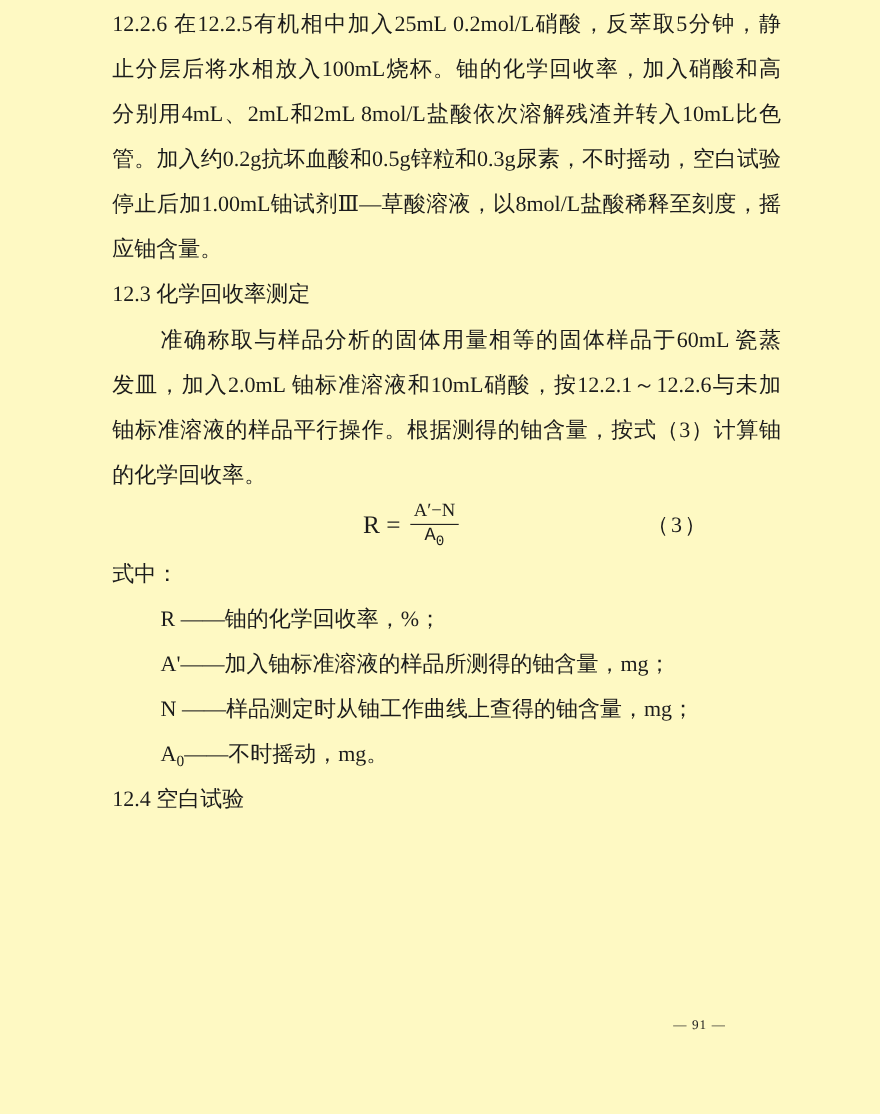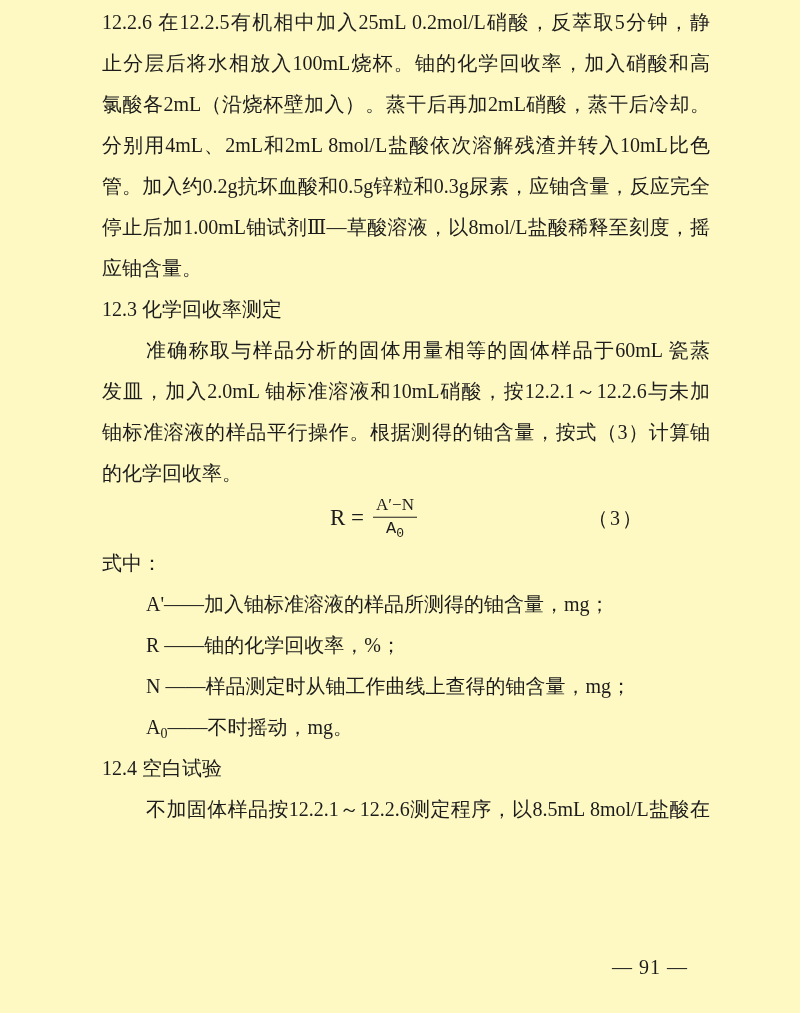--- a/index.html
+++ b/index.html
@@ -72,36 +72,34 @@
     transform: translateY(-50%);
     font-size: 20px;
     letter-spacing: 2px;
   }
   .page-number {
     position: absolute;
     left: 612px;
     top: 918px;
     height: 26px;
     line-height: 26px;
-    font-size: 20px;
+    font-size: 12px;
     letter-spacing: 1px;
-    margin-top: 36px;
   }
 </style>
 </head>
 <body>
 
 <div class="page">
   <div class="content">
 
     <div class="line full">12.2.6 在12.2.5有机相中加入25mL 0.2mol/L硝酸，反萃取5分钟，静</div>
     <div class="line full">止分层后将水相放入100mL烧杯。铀的化学回收率，加入硝酸和高</div>
-    <div class="line full">氯酸各2mL（沿烧杯壁加入）。蒸干后再加2mL硝酸，蒸干后冷却。</div>
     <div class="line full">分别用4mL、2mL和2mL 8mol/L盐酸依次溶解残渣并转入10mL比色</div>
-    <div class="line full">管。加入约0.2g抗坏血酸和0.5g锌粒和0.3g尿素，应铀含量，反应完全</div>
+    <div class="line full">管。加入约0.2g抗坏血酸和0.5g锌粒和0.3g尿素，不时摇动，空白试验</div>
     <div class="line full">停止后加1.00mL铀试剂Ⅲ—草酸溶液，以8mol/L盐酸稀释至刻度，摇</div>
     <div class="line">应铀含量。</div>
 
     <div class="line">12.3 化学回收率测定</div>
 
     <div class="line full indent">准确称取与样品分析的固体用量相等的固体样品于60mL 瓷蒸</div>
     <div class="line full">发皿，加入2.0mL 铀标准溶液和10mL硝酸，按12.2.1～12.2.6与未加</div>
     <div class="line full">铀标准溶液的样品平行操作。根据测得的铀含量，按式（3）计算铀</div>
     <div class="line">的化学回收率。</div>
 
@@ -111,27 +109,26 @@
         <span class="frac">
           <span class="num">A′−N</span>
           <span class="den"><span>A</span><sub>0</sub></span>
         </span>
       </div>
       <span class="f-eqnum">（3）</span>
     </div>
 
     <div class="line">式中：</div>
 
+    <div class="line indent def"><span>R</span><sub class="sym-sub"></sub><span> ——铀的化学回收率，%；</span></div>
+
     <div class="line indent def"><span>A'</span><sub class="sym-sub"></sub><span>——加入铀标准溶液的样品所测得的铀含量，mg；</span></div>
-
-    <div class="line indent def"><span>R</span><sub class="sym-sub"></sub><span> ——铀的化学回收率，%；</span></div>
 
     <div class="line indent def"><span>N</span><sub class="sym-sub"></sub><span> ——样品测定时从铀工作曲线上查得的铀含量，mg；</span></div>
 
     <div class="line indent def"><span>A</span><sub class="sym-sub">0</sub><span>——不时摇动，mg。</span></div>
 
     <div class="line">12.4 空白试验</div>
-    <div class="line full indent">不加固体样品按12.2.1～12.2.6测定程序，以8.5mL 8mol/L盐酸在</div>
 
   </div>
 
   <div class="page-number">— 91 —</div>
 </div>
 
 </body></html>

